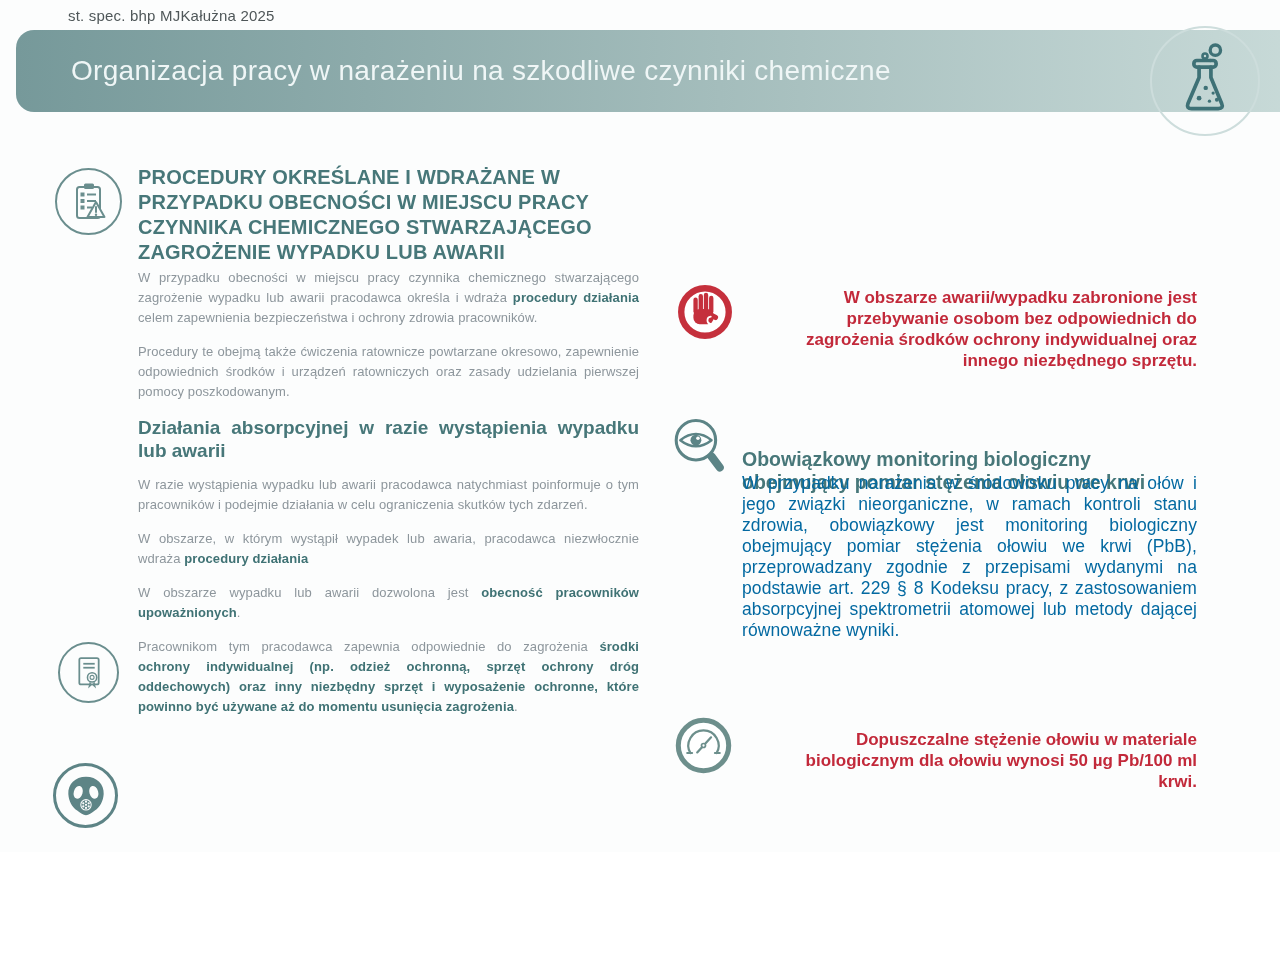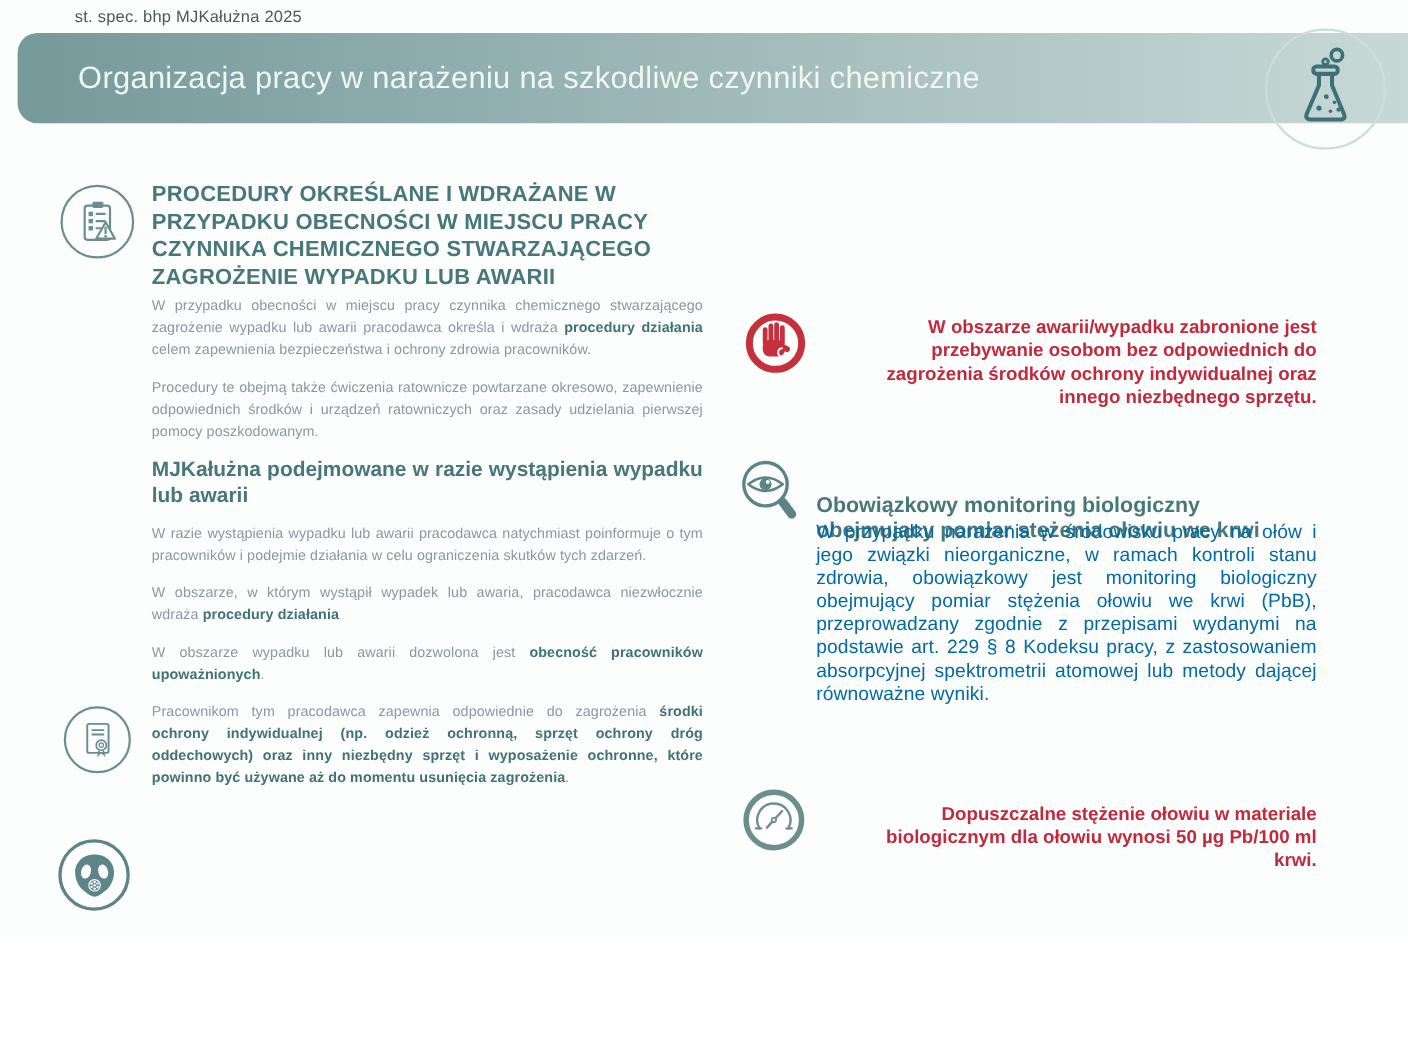--- a/index.html
+++ b/index.html
@@ -146,21 +146,21 @@
   </div>
 
   <div class="sec-heading">PROCEDURY OKREŚLANE I WDRAŻANE W
 PRZYPADKU OBECNOŚCI W MIEJSCU PRACY
 CZYNNIKA CHEMICZNEGO STWARZAJĄCEGO
 ZAGROŻENIE WYPADKU LUB AWARII</div>
 
   <div class="left-col">
     <p class="para"><span>W przypadku obecności w miejscu pracy czynnika chemicznego stwarzającego zagrożenie wypadku lub awarii pracodawca określa i wdraża </span><span class="bseg">procedury działania</span><span> celem zapewnienia bezpieczeństwa i ochrony zdrowia pracowników.</span></p>
     <p class="para"><span>Procedury te obejmą także ćwiczenia ratownicze powtarzane okresowo, zapewnienie odpowiednich środków i urządzeń ratowniczych oraz zasady udzielania pierwszej pomocy poszkodowanym.</span></p>
-    <p class="sub-heading">MJKałużna podejmowane w razie wystąpienia wypadku lub awarii</p>
+    <p class="sub-heading">Działania absorpcyjnej w razie wystąpienia wypadku lub awarii</p>
     <p class="para"><span>W razie wystąpienia wypadku lub awarii pracodawca natychmiast poinformuje o tym pracowników i podejmie działania w celu ograniczenia skutków tych zdarzeń.</span></p>
     <p class="para"><span>W obszarze, w którym wystąpił wypadek lub awaria, pracodawca niezwłocznie wdraża </span><span class="bseg">procedury działania</span></p>
     <p class="para"><span>W obszarze wypadku lub awarii dozwolona jest </span><span class="bseg">obecność pracowników upoważnionych</span><span>.</span></p>
     <p class="para"><span>Pracownikom tym pracodawca zapewnia odpowiednie do zagrożenia </span><span class="bseg">środki ochrony indywidualnej (np. odzież ochronną, sprzęt ochrony dróg oddechowych) oraz inny niezbędny sprzęt i wyposażenie ochronne, które powinno być używane aż do momentu usunięcia zagrożenia</span><span>.</span></p>
   </div>
 
   <div class="icon-circle" id="ic-stop">
     <svg width="58" height="58" viewBox="0 0 100 100">
       <circle cx="50" cy="50" r="41" fill="#ffffff" stroke="#c5303c" stroke-width="11"></circle>
       <g fill="#c5303c">

